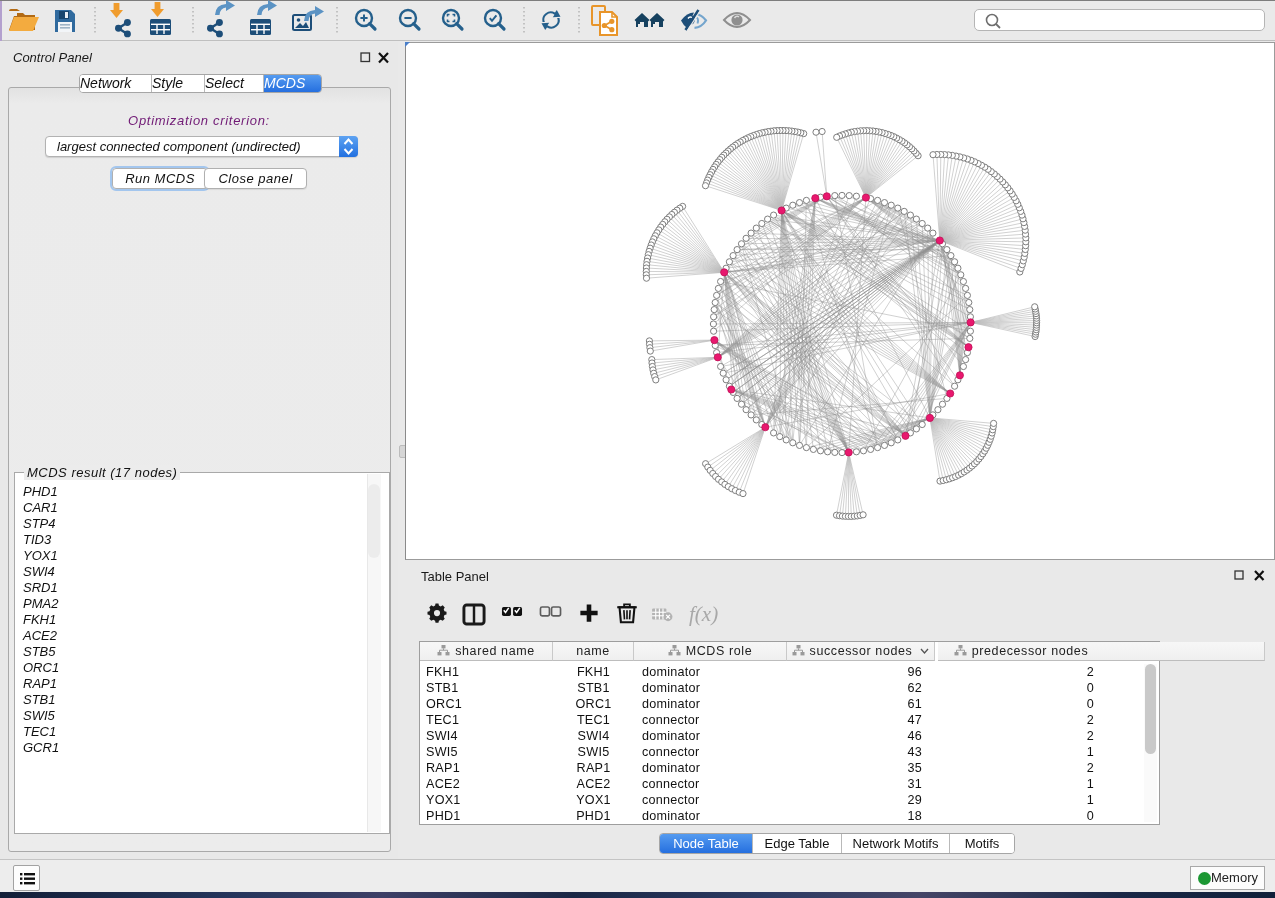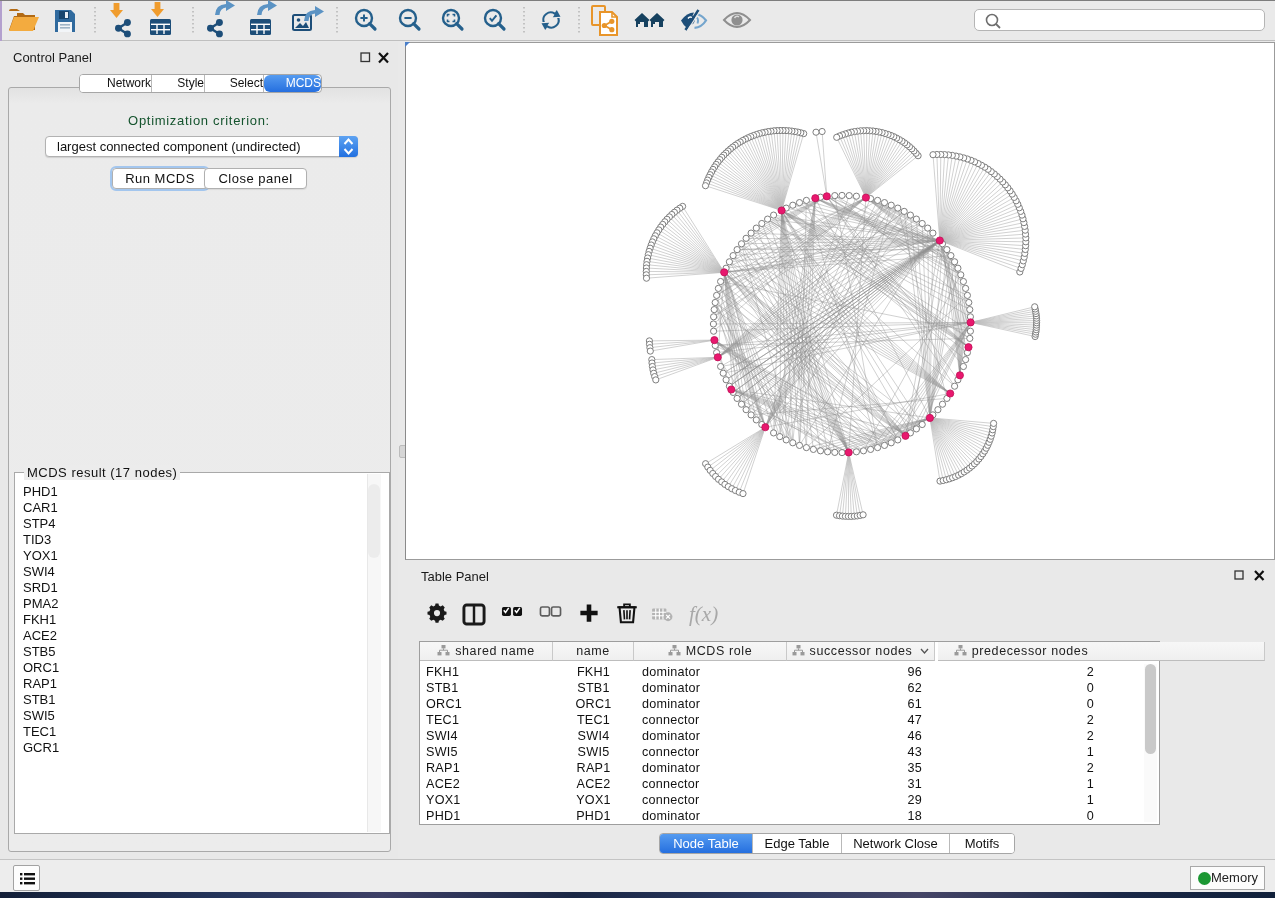--- a/index.html
+++ b/index.html
@@ -8,32 +8,32 @@
 #app { position:relative; width:1275px; height:898px; }
 .abs { position:absolute; }
 
 
 #toolbar { left:0; top:0; width:1275px; height:41px; background:#eaeaea;
   border-top:1px solid #7d7d7d; border-bottom:1px solid #bfbfbf; }
 #searchbox { position:absolute; left:974px; top:9px; width:291px; height:22px;
   background:#fff; border:1px solid #b5b5b5; border-radius:5px; }
 
 
-#cpanel { left:0; top:42px; width:398px; height:817px; background:#e8e8e8; }
+#cpanel { left:0; top:42px; width:398px; height:817px; background:#e8e8e8;font-style:italic; }
 #cpanel-title { position:absolute; left:13px; top:8px; font-size:13px; color:#1a1a1a; }
 #tabpane { position:absolute; left:8px; top:45px; width:383px; height:765px;
   background:linear-gradient(#e2e2e2, #ebebeb 16px, #ececec); border:1px solid #a9a9a9; border-radius:3px; }
 #tabs { position:absolute; left:79px; top:32px; height:19px; display:flex;
   border:1px solid #a6a6a6; border-radius:4px; background:#fff; overflow:hidden; z-index:3; }
-.tab { font-size:12px; color:#111; text-align:right; line-height:17px; height:17px;
+.tab { font-size:14px; color:#111; text-align:left; line-height:17px; height:17px;
   border-right:1px solid #b9b9b9; background:#fff; }
 .tab:last-child { border-right:none; }
-.tab.sel { background:linear-gradient(#559bf0,#256fdf); color:#fff;border-radius:6px; }
+.tab.sel { background:linear-gradient(#559bf0,#256fdf); color:#fff; }
 #optlabel { position:absolute; left:0; top:71px; width:398px; text-align:center;
-  font-size:13px; letter-spacing:0.7px; color:#14532d; }
+  font-size:13px; letter-spacing:0.7px; color:#701a75; }
 #combo { position:absolute; left:45px; top:94px; width:313px; height:21px; background:#fff;
   border:1px solid #b2b2b2; border-radius:4px; box-shadow:0 1px 1px rgba(0,0,0,.12);
   font-size:13px; color:#111; line-height:19px; padding-left:11px; }
 #combo .spin { position:absolute; right:-1px; top:-1px; width:19px; height:21px;
   background:linear-gradient(#5ea3f2,#2270e0); border-radius:0 4px 4px 0; }
 .btn { position:absolute; height:21px; background:#fff; border:1px solid #b0b0b0;
   border-radius:4px; font-size:13px; letter-spacing:0.5px; color:#111; text-align:center; line-height:19px;
   box-shadow:0 1px 1px rgba(0,0,0,.08); }
 #runbtn { left:112px; top:126px; width:96px; outline:2px solid #a3c6ee; outline-offset:0px; }
 #closebtn { left:204px; top:126px; width:103px; }
@@ -1282,21 +1282,21 @@
           <div class="td" style="left:367px;width:135px;text-align:right">18</div>
           <div class="td" style="left:515px;width:159px;text-align:right">0</div>
         </div>
 <div id="tsb">
           <div class="th2"></div>
         </div>
       </div>
     <div id="ttabs">
       <div class="ttab sel" style="width:93px">Node Table</div>
       <div class="ttab" style="width:89px">Edge Table</div>
-      <div class="ttab" style="width:108px">Network Close</div>
+      <div class="ttab" style="width:108px">Network Motifs</div>
       <div class="ttab" style="width:64px">Motifs</div>
     </div>
   </div>
 
   <div id="statusbar" class="abs">
     <div id="listbtn">
         <svg width="27" height="26" viewBox="0 0 27 26" style="position:absolute;left:0;top:0">
           <g fill="#111">
             <rect x="6" y="7" width="2.4" height="2.4"></rect>
             <rect x="10" y="7" width="11" height="2.4"></rect>

